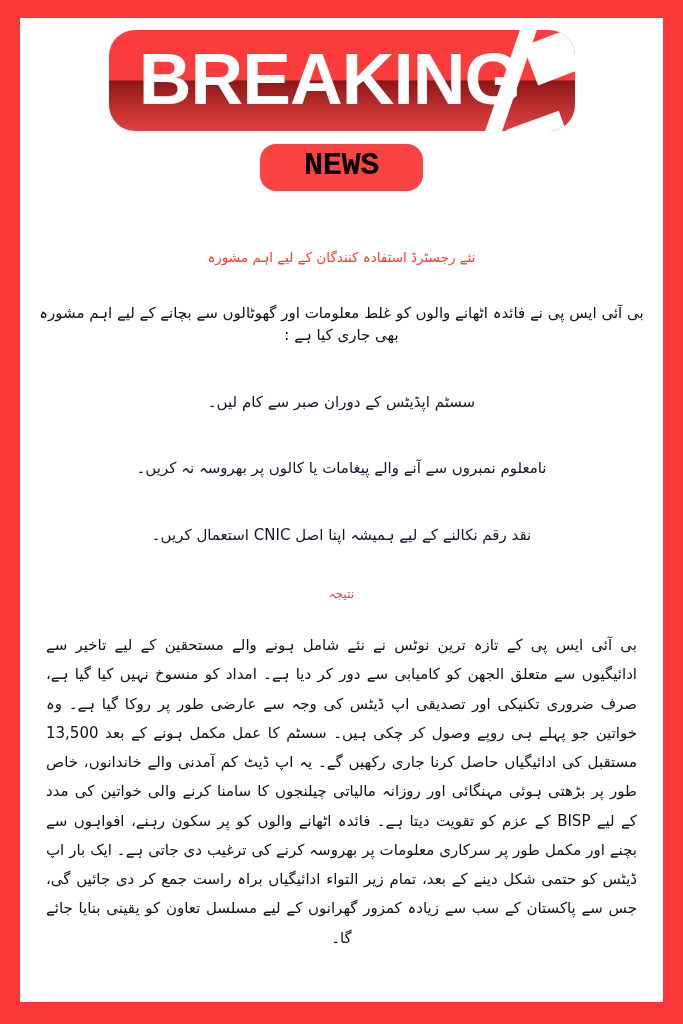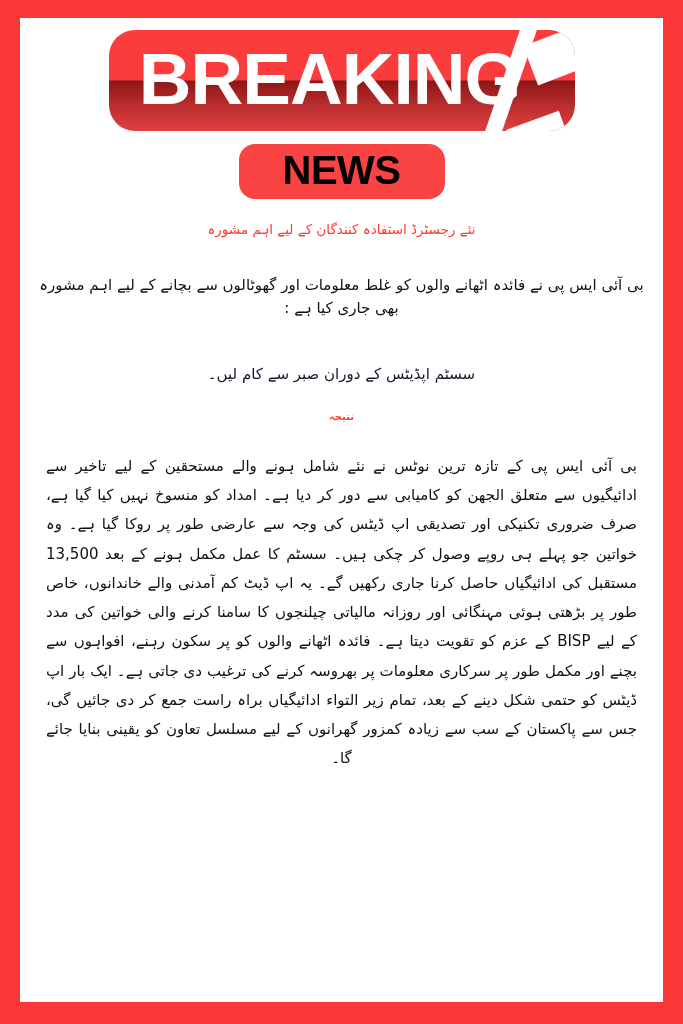--- a/index.html
+++ b/index.html
@@ -114,39 +114,39 @@
     justify-content: center;
     margin-top: -24px;
   }
   .news-badge {
     background: #FA4444;
     border-radius: 16px;
     padding: 5px 44px 8px 44px;
   }
   .news-text {
     color: #000000;
-    font-family: Liberation Sans, sans-serif;
+    font-family: Liberation Mono, monospace;
     font-weight: bold;
-    font-size: 40px;
+    font-size: 32px;
     line-height: 1.05;
     direction: ltr;
     letter-spacing: -0.5px;
   }
 
   
   .content {
     padding: 0 14px;
     box-sizing: border-box;
     text-align: center;
   }
   .sub-headline {
     color: #FF3B30;
     font-size: 13.5px;
     line-height: 1.5;
-    margin-top: 20px;
+    margin-top: 56px;
     font-family: "DejaVu Sans", "Liberation Sans", sans-serif;
     direction: rtl;
     font-weight: normal;
   }
   .lead {
     color: #111111;
     font-size: 15px;
     line-height: 1.5;
     margin-top: 35px;
     direction: rtl;
@@ -155,26 +155,25 @@
   .tip {
     color: #0f172a;
     font-size: 15px;
     line-height: 1.5;
     margin-top: 44px;
     direction: rtl;
     font-family: "DejaVu Sans", "Liberation Sans", sans-serif;
   }
   .section-heading {
     color: #FF3B30;
-    font-size: 10px;
+    font-size: 12px;
     line-height: 1.4;
-    margin-top: 24px;
-    direction: rtl;
-    font-family: "DejaVu Sans", "Liberation Sans", sans-serif;
-    font-weight: bold;
+    margin-top: 40px;
+    direction: rtl;
+    font-family: "DejaVu Sans", "Liberation Sans", sans-serif;
   }
   .conclusion {
     color: #111111;
     font-size: 15px;
     line-height: 1.95;
     margin-top: 28px;
     direction: rtl;
     text-align: justify;
     text-align-last: center;
     padding: 0 12px;
@@ -203,21 +202,23 @@
     </div>
 
     <div class="content">
 
       <div class="sub-headline">نئے رجسٹرڈ استفادہ کنندگان کے لیے اہم مشورہ</div>
 
       <div class="lead">بی آئی ایس پی نے فائدہ اٹھانے والوں کو غلط معلومات اور گھوٹالوں سے بچانے کے لیے اہم مشورہ بھی جاری کیا ہے :</div>
 
       <div class="tip">سسٹم اپڈیٹس کے دوران صبر سے کام لیں۔</div>
 
-
+      <div class="tip">نامعلوم نمبروں سے آنے والے پیغامات یا کالوں پر بھروسہ نہ کریں۔</div>
+
+      <div class="tip">نقد رقم نکالنے کے لیے ہمیشہ اپنا اصل CNIC استعمال کریں۔</div>
 
 
 
       <div class="section-heading">نتیجہ</div>
 
       <div class="conclusion">بی آئی ایس پی کے تازہ ترین نوٹس نے نئے شامل ہونے والے مستحقین کے لیے تاخیر سے ادائیگیوں سے متعلق الجھن کو کامیابی سے دور کر دیا ہے۔ امداد کو منسوخ نہیں کیا گیا ہے، صرف ضروری تکنیکی اور تصدیقی اپ ڈیٹس کی وجہ سے عارضی طور پر روکا گیا ہے۔ وہ خواتین جو پہلے ہی روپے وصول کر چکی ہیں۔ سسٹم کا عمل مکمل ہونے کے بعد 13,500 مستقبل کی ادائیگیاں حاصل کرنا جاری رکھیں گے۔ یہ اپ ڈیٹ کم آمدنی والے خاندانوں، خاص طور پر بڑھتی ہوئی مہنگائی اور روزانہ مالیاتی چیلنجوں کا سامنا کرنے والی خواتین کی مدد کے لیے BISP کے عزم کو تقویت دیتا ہے۔ فائدہ اٹھانے والوں کو پر سکون رہنے، افواہوں سے بچنے اور مکمل طور پر سرکاری معلومات پر بھروسہ کرنے کی ترغیب دی جاتی ہے۔ ایک بار اپ ڈیٹس کو حتمی شکل دینے کے بعد، تمام زیر التواء ادائیگیاں براہ راست جمع کر دی جائیں گی، جس سے پاکستان کے سب سے زیادہ کمزور گھرانوں کے لیے مسلسل تعاون کو یقینی بنایا جائے گا۔</div>
 
     </div>
   </div>
 </div>

